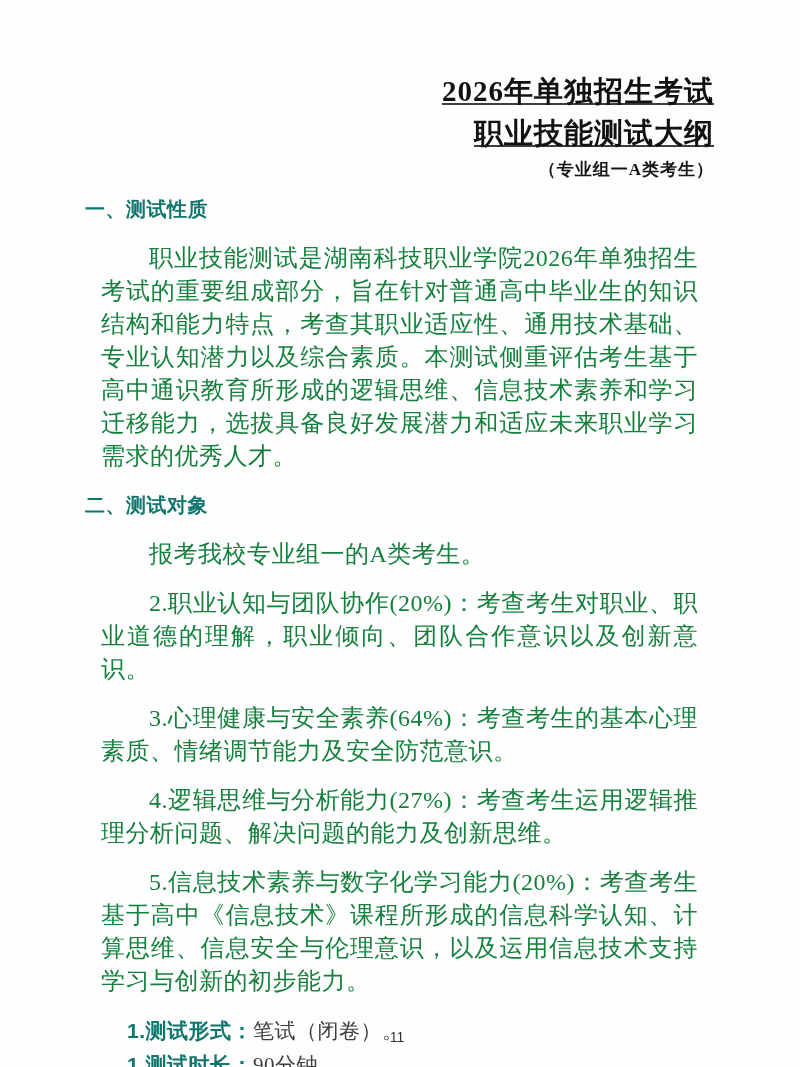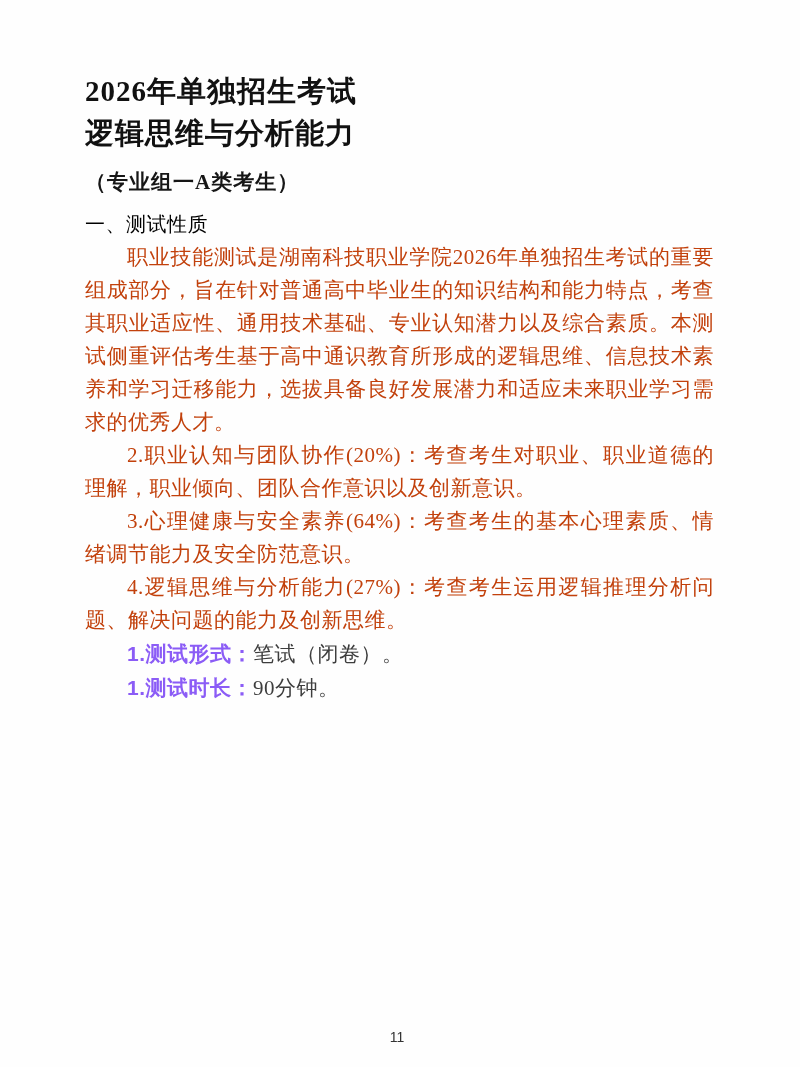--- a/index.html
+++ b/index.html
@@ -12,105 +12,111 @@
     width: 800px;
     height: 1067px;
     background: #fefefe;
     box-sizing: border-box;
     padding: 70px 86px 0 85px;
     overflow: hidden;
     font-family: "Liberation Serif", "DejaVu Serif", serif;
     color: #3d3d3d;
   }
   .title-block {
-    text-align: left;
+    text-align: right;
+    text-decoration: underline;
   }
   .title-line {
     font-family: "Liberation Serif", "DejaVu Serif", serif;
     font-size: 29px;
     font-weight: bold;
     color: #111111;
     line-height: 42px;
     letter-spacing: 1px;
   }
   .subtitle {
-    text-align: left;
-    font-size: 21px;
+    text-align: right;
+    font-size: 17px;
     font-weight: bold;
     color: #161616;
-    margin-top: 14px;
+    margin-top: 4px;
     margin-bottom: 12px;
     letter-spacing: 1px;
   }
   .section-heading {
     font-family: "Liberation Sans", "DejaVu Sans", sans-serif;
     font-size: 20px;
-    font-weight: normal;
-    color: #000000;
+    font-weight: bold;
+    color: #0f766e;
     line-height: 33px;
     margin-top: 5px;
     letter-spacing: 0.5px;
   }
   .body-para {
-    margin: 0;
-    font-size: 21px;
+    margin: 16px;
+    font-size: 24px;
     line-height: 33px;
-    color: #c2410c;
+    color: #15803d;
     text-indent: 2em;
     text-align: justify;
     word-break: break-all;
     letter-spacing: 0.5px;
   }
   .item-line {
     margin: 0;
     font-size: 21px;
     line-height: 33px;
     text-indent: 2em;
     color: #3d3d3d;
     letter-spacing: 0.5px;
   }
   .item-label {
     font-family: "Liberation Sans", "DejaVu Sans", sans-serif;
     font-weight: bold;
-    color: #8b5cf6;
+    color: #0f766e;
   }
   .page-number {
     position: absolute;
     left: 0;
     right: 14px;
     bottom: 22px;
     text-align: center;
     font-family: "Liberation Sans", "DejaVu Sans", sans-serif;
     font-size: 14px;
     color: #333333;
     padding-left: 8px;
   }
 </style>
 </head>
 <body>
 
 <div class="page">
 
   <div class="title-block">
     <div class="title-line">2026年单独招生考试</div>
-    <div class="title-line">逻辑思维与分析能力</div>
+    <div class="title-line">职业技能测试大纲</div>
   </div>
 
   <div class="subtitle">（专业组一A类考生）</div>
 
   <div class="section">
     <div class="section-heading">一、测试性质</div>
     <p class="body-para">职业技能测试是湖南科技职业学院2026年单独招生考试的重要组成部分，旨在针对普通高中毕业生的知识结构和能力特点，考查其职业适应性、通用技术基础、专业认知潜力以及综合素质。本测试侧重评估考生基于高中通识教育所形成的逻辑思维、信息技术素养和学习迁移能力，选拔具备良好发展潜力和适应未来职业学习需求的优秀人才。</p>
   </div>
 
+  <div class="section">
+    <div class="section-heading">二、测试对象</div>
+    <p class="body-para">报考我校专业组一的A类考生。</p>
+  </div>
 
   <div class="section">
     <p class="body-para">2.职业认知与团队协作(20%)：考查考生对职业、职业道德的理解，职业倾向、团队合作意识以及创新意识。</p>
     <p class="body-para">3.心理健康与安全素养(64%)：考查考生的基本心理素质、情绪调节能力及安全防范意识。</p>
     <p class="body-para">4.逻辑思维与分析能力(27%)：考查考生运用逻辑推理分析问题、解决问题的能力及创新思维。</p>
+    <p class="body-para">5.信息技术素养与数字化学习能力(20%)：考查考生基于高中《信息技术》课程所形成的信息科学认知、计算思维、信息安全与伦理意识，以及运用信息技术支持学习与创新的初步能力。</p>
   </div>
 
   <div class="section">
     <p class="item-line"><span class="item-label">1.测试形式：</span><span>笔试（闭卷）。</span></p>
     <p class="item-line"><span class="item-label">1.测试时长：</span><span>90分钟。</span></p>
   </div>
 
   <div class="page-number">11</div>
 
 </div>

